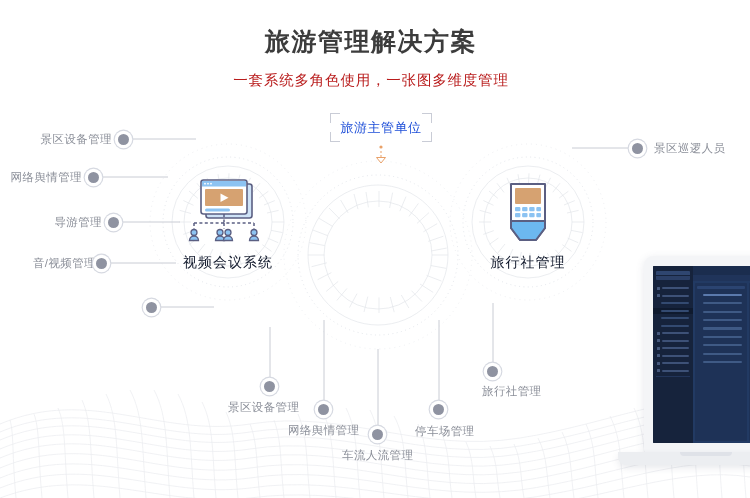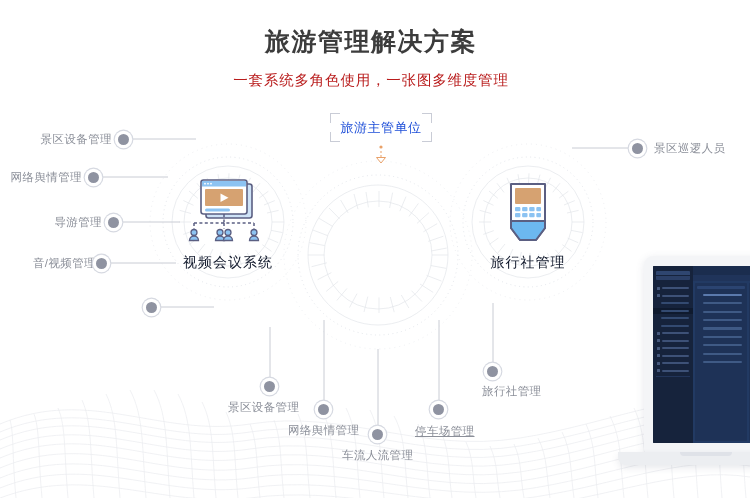--- a/index.html
+++ b/index.html
@@ -352,21 +352,21 @@
   <div class="dot" style="left:264px;top:381px;"></div>
   <div class="leaf" style="left:228px;top:400px;">景区设备管理</div>
 
   <div class="dot" style="left:318px;top:404px;"></div>
   <div class="leaf" style="left:288px;top:423px;">网络舆情管理</div>
 
   <div class="dot" style="left:372px;top:429px;"></div>
   <div class="leaf" style="left:342px;top:448px;font-family:Liberation Serif, serif;">车流人流管理</div>
 
   <div class="dot" style="left:433px;top:404px;"></div>
-  <div class="leaf" style="left:415px;top:424px;text-decoration:underline;">停车场管理</div>
+  <div class="leaf" style="left:415px;top:424px;">停车场管理</div>
 
   <div class="dot" style="left:487px;top:366px;"></div>
   <div class="leaf" style="left:470px;top:384px;margin-left:12px;">旅行社管理</div>
 
   <div class="laptop">
     <div class="lid">
       <div class="screen">
         <div class="dash">
           <div class="d-side">
             <div class="d-logo"></div>

